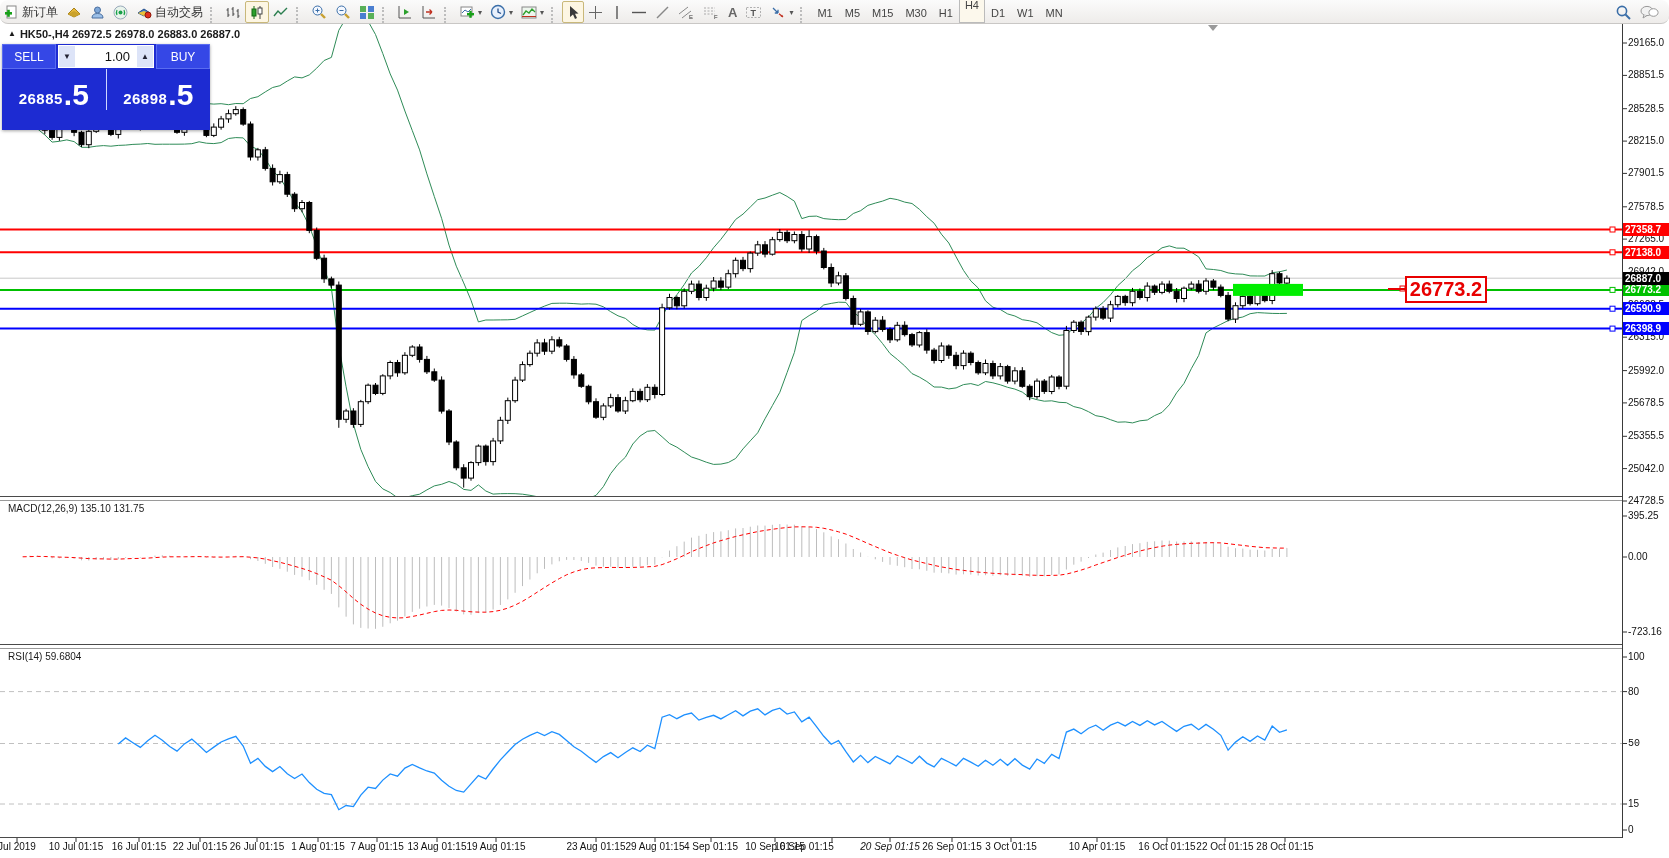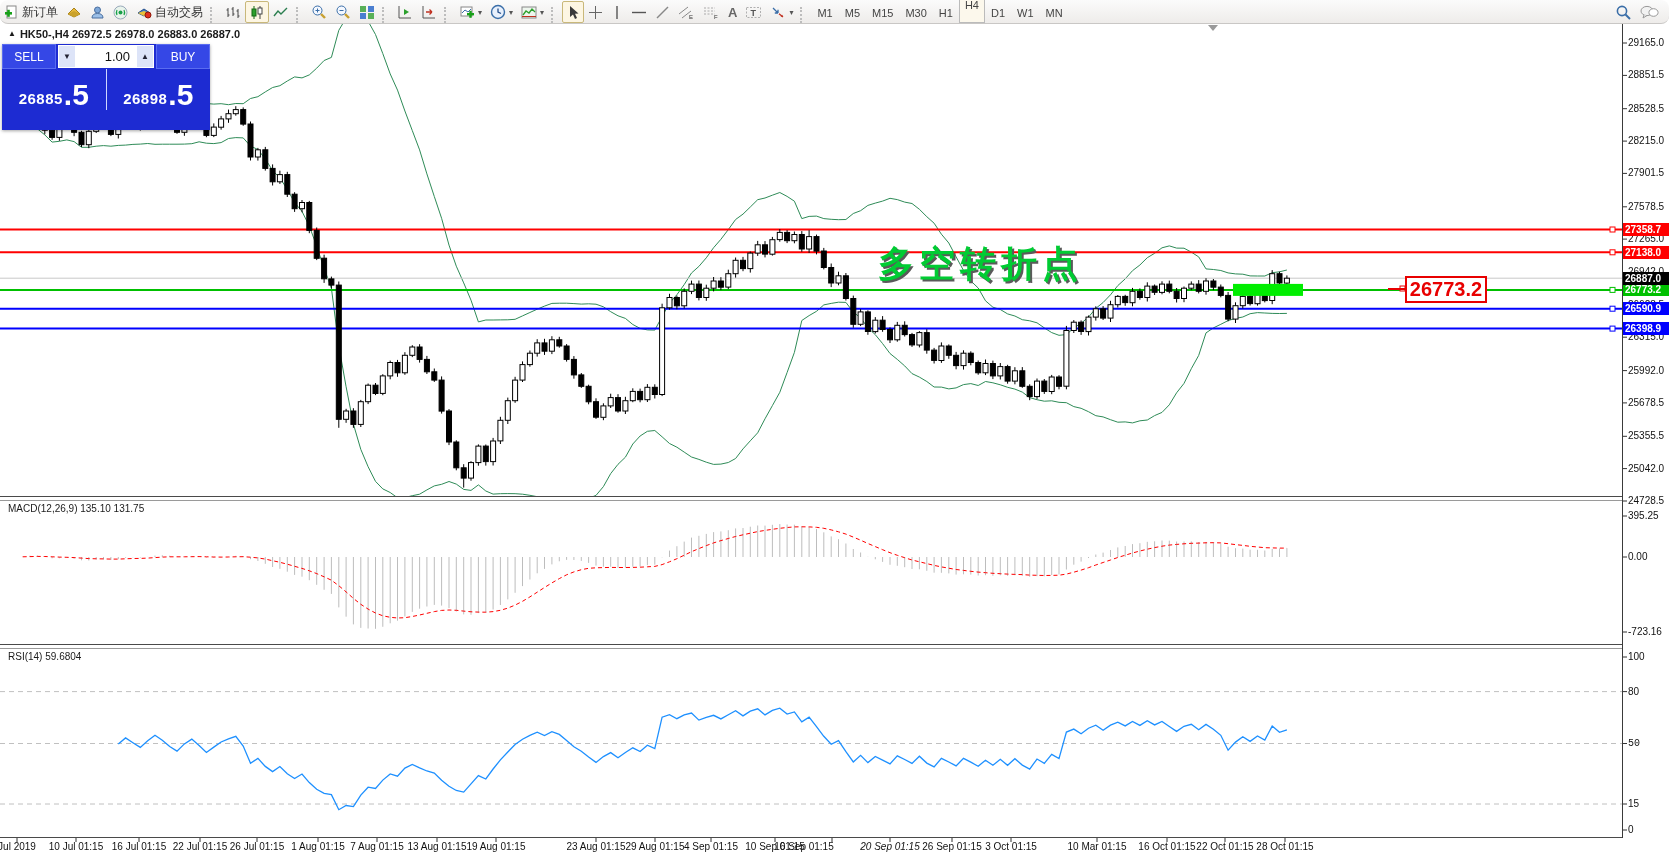--- a/index.html
+++ b/index.html
@@ -897,21 +897,20 @@
         <span class="p-main">26885</span>
         <span class="p-frac">.5</span>
       </div>
       <div class="tp-price">
         <span class="p-main">26898</span>
         <span class="p-frac">.5</span>
       </div>
     </div>
   </div>
 
-  <div id="cn-note" class="abs">多空转折点</div>
   <div id="callout-dash" class="abs"></div>
   <div id="price-callout" class="abs">26773.2</div>
 
   <div id="macd-label" class="abs">MACD(12,26,9) 135.10 131.75</div>
   <div id="rsi-label" class="abs">RSI(14) 59.6804</div>
 
   <div class="sepline abs" style="top:496px"></div>
   <div class="sepline abs" style="top:500px;background:#9a9a9a"></div>
   <div class="sepline abs" style="top:644px"></div>
   <div class="sepline abs" style="top:648px;background:#9a9a9a"></div>
@@ -960,19 +959,19 @@
       <div class="tlab" style="left: 437px; transform: translateX(-50%);">13 Aug 01:15</div>
       <div class="tlab" style="left: 496px; transform: translateX(-50%);">19 Aug 01:15</div>
       <div class="tlab" style="left: 596px; transform: translateX(-50%);">23 Aug 01:15</div>
       <div class="tlab" style="left: 655px; transform: translateX(-50%);">29 Aug 01:15</div>
       <div class="tlab" style="left: 711px; transform: translateX(-50%);">4 Sep 01:15</div>
       <div class="tlab" style="left: 775px; transform: translateX(-50%);">10 Sep 01:15</div>
       <div class="tlab" style="left: 804px; transform: translateX(-50%);">16 Sep 01:15</div>
       <div class="tlab" style="left: 890px; transform: translateX(-50%); font-style: italic;">20 Sep 01:15</div>
       <div class="tlab" style="left: 952px; transform: translateX(-50%);">26 Sep 01:15</div>
       <div class="tlab" style="left: 1011px; transform: translateX(-50%);">3 Oct 01:15</div>
-      <div class="tlab" style="left: 1097px; transform: translateX(-50%);">10 Mar 01:15</div>
+      <div class="tlab" style="left: 1097px; transform: translateX(-50%);">10 Apr 01:15</div>
       <div class="tlab" style="left: 1167px; transform: translateX(-50%);">16 Oct 01:15</div>
       <div class="tlab" style="left: 1225px; transform: translateX(-50%);">22 Oct 01:15</div>
       <div class="tlab" style="left: 1285px; transform: translateX(-50%);">28 Oct 01:15</div>
     </div>
 
 </div>
 
 </body></html>

